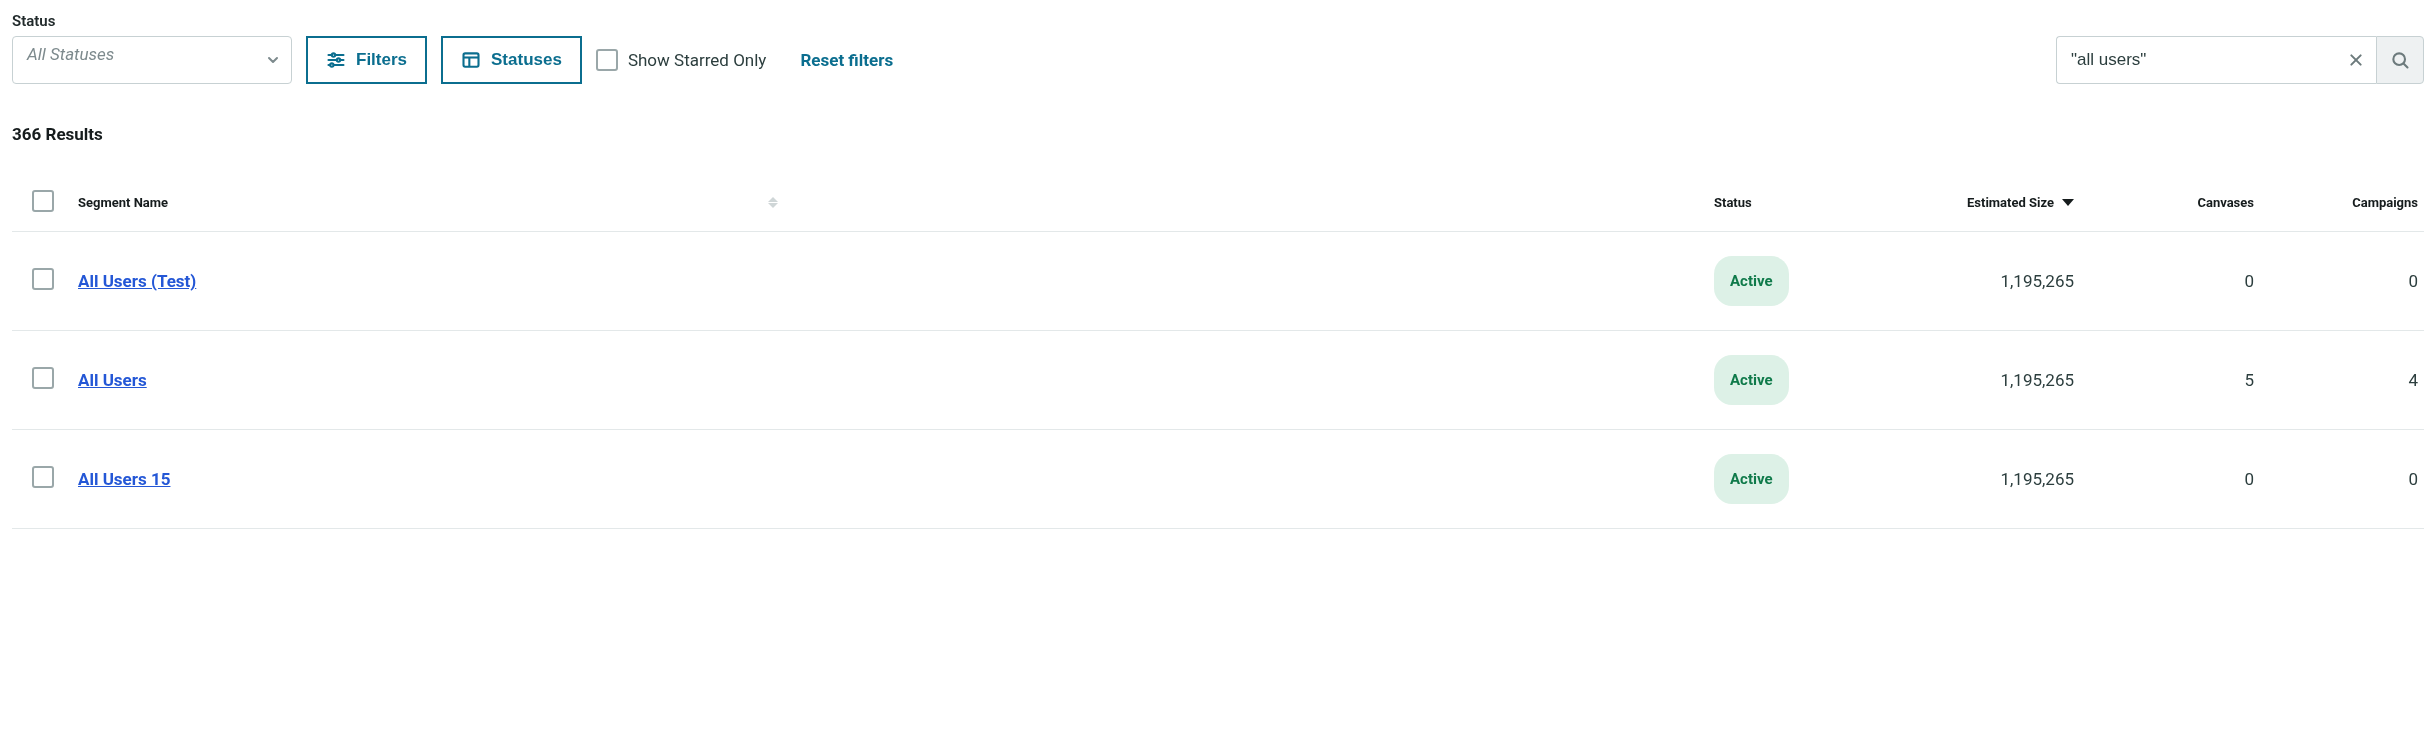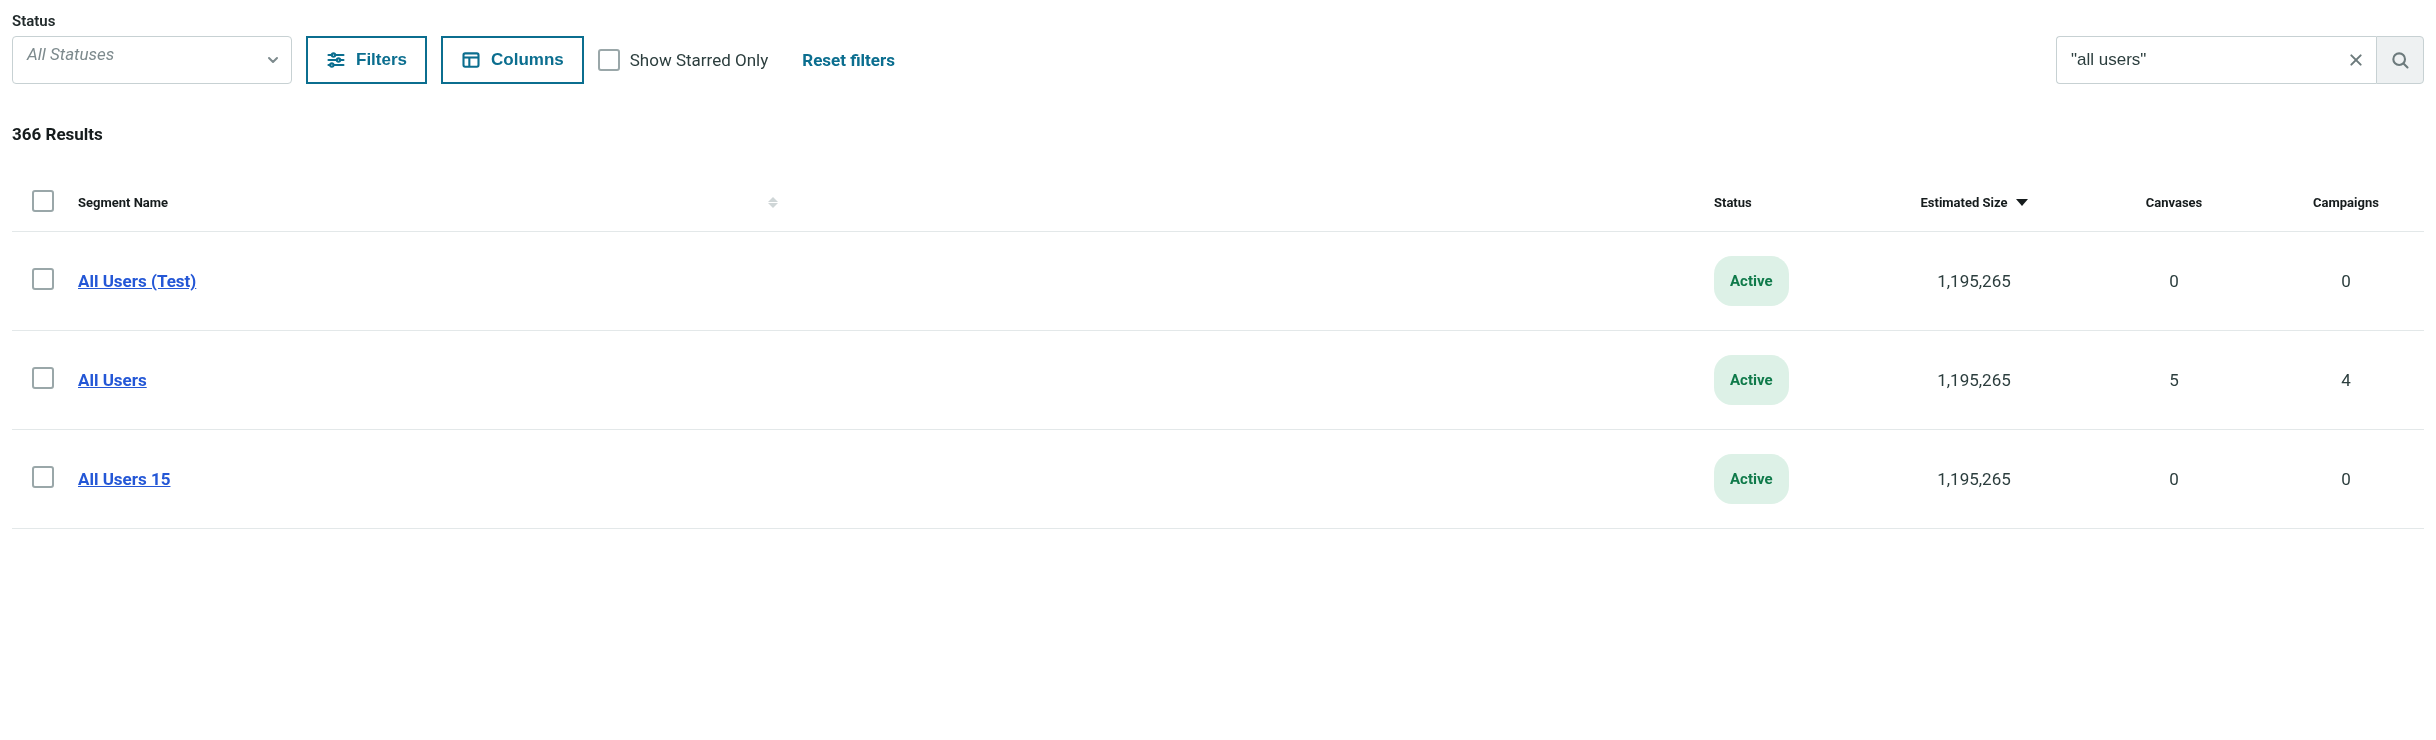--- a/index.html
+++ b/index.html
@@ -145,21 +145,21 @@
     border-collapse: collapse;
   }
   thead th {
     text-align: left;
     font-size: 13px;
     font-weight: 700;
     color: #161c1d;
     padding: 16px 10px;
     border-bottom: 1px solid #e3e8e9;
   }
-  thead th.right, tbody td.right { text-align: center; }
+  thead th.right, tbody td.right { text-align: right; }
   .th-inner {
     display: inline-flex;
     align-items: center;
     gap: 8px;
   }
   .sort-icons {
     display: inline-flex;
     flex-direction: column;
     justify-content: center;
     gap: 1px;
@@ -243,21 +243,21 @@
   </button>
 
   <button class="btn">
     <span>
       <svg class="icon-svg" width="20" height="20" viewBox="0 0 24 24" fill="none" stroke="#0b6e8f" stroke-width="2.5">
           <rect x="3" y="4" width="18" height="16" rx="2"></rect>
           <line x1="3" y1="9" x2="21" y2="9"></line>
           <line x1="10" y1="9" x2="10" y2="20"></line>
         </svg>
     </span>
-    <span>Columns</span>
+    <span>Statuses</span>
   </button>
 
   <label class="starred-group">
     <span class="checkbox"></span>
     <span class="starred-label">Show Starred Only</span>
   </label>
 
   <span class="reset-link">Reset filters</span>
 
   <span class="spacer"></span>

